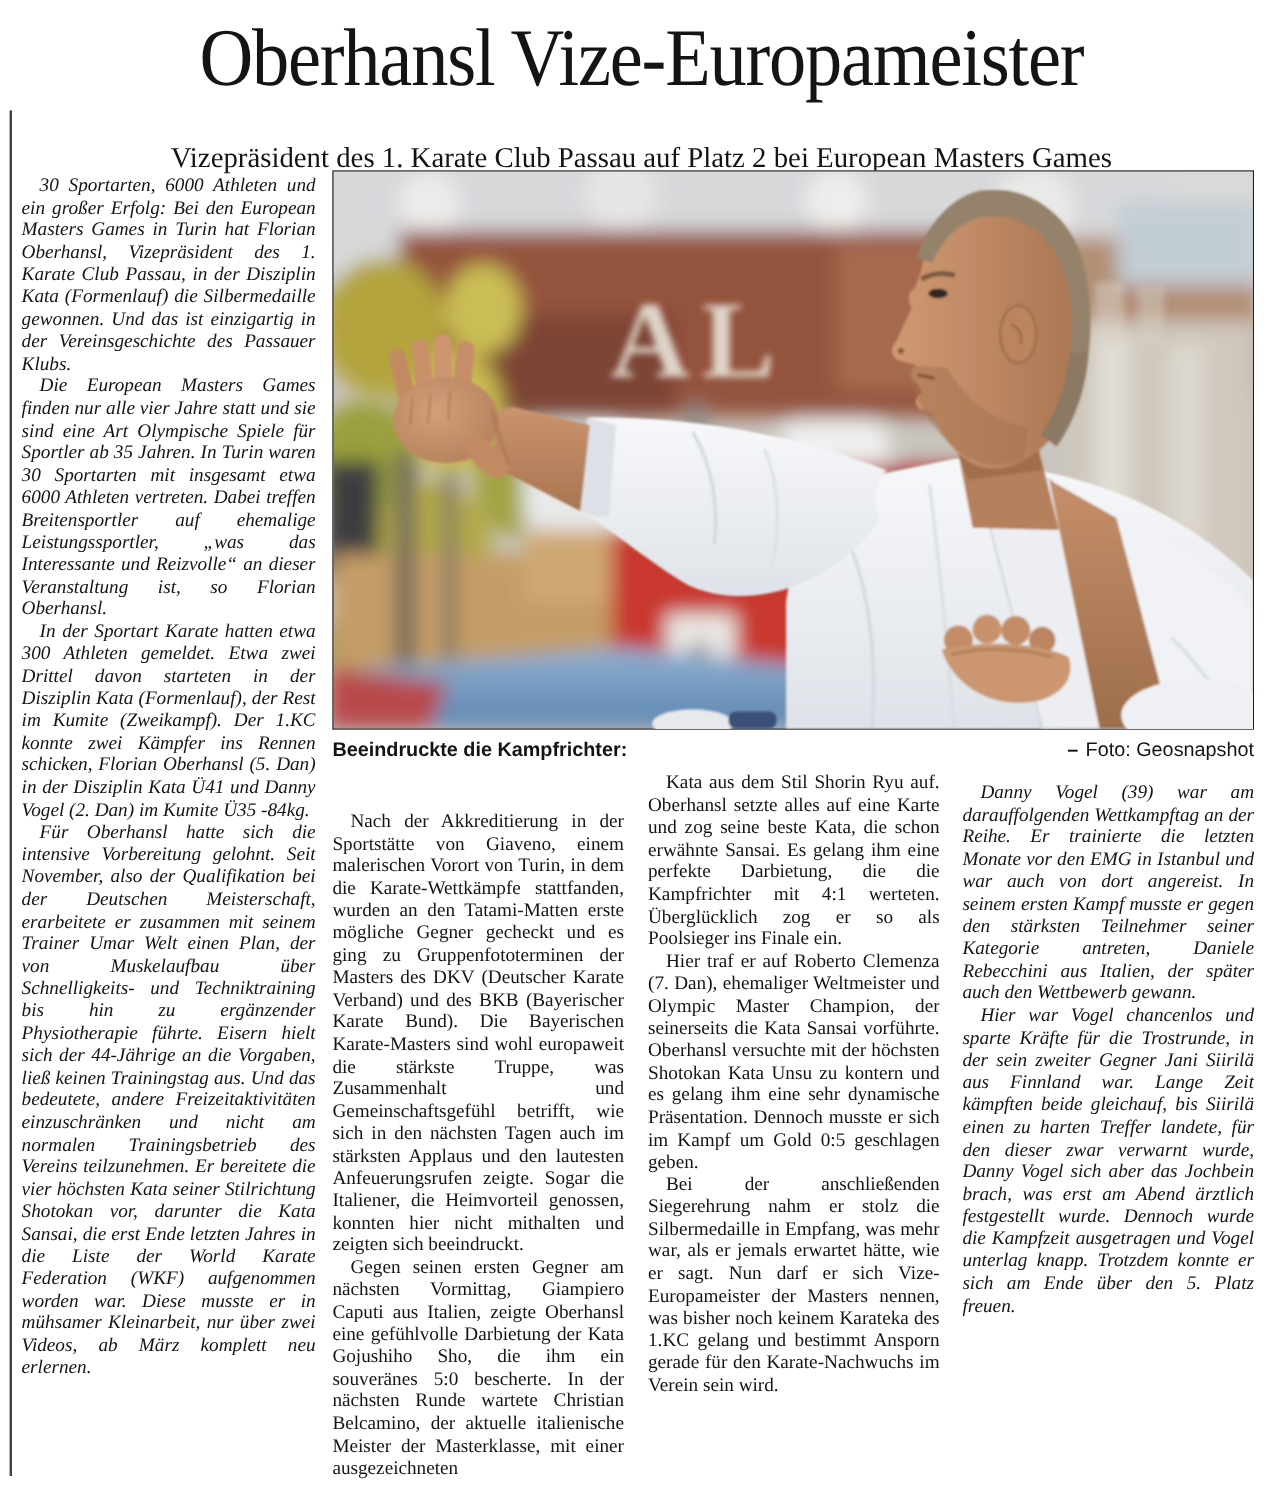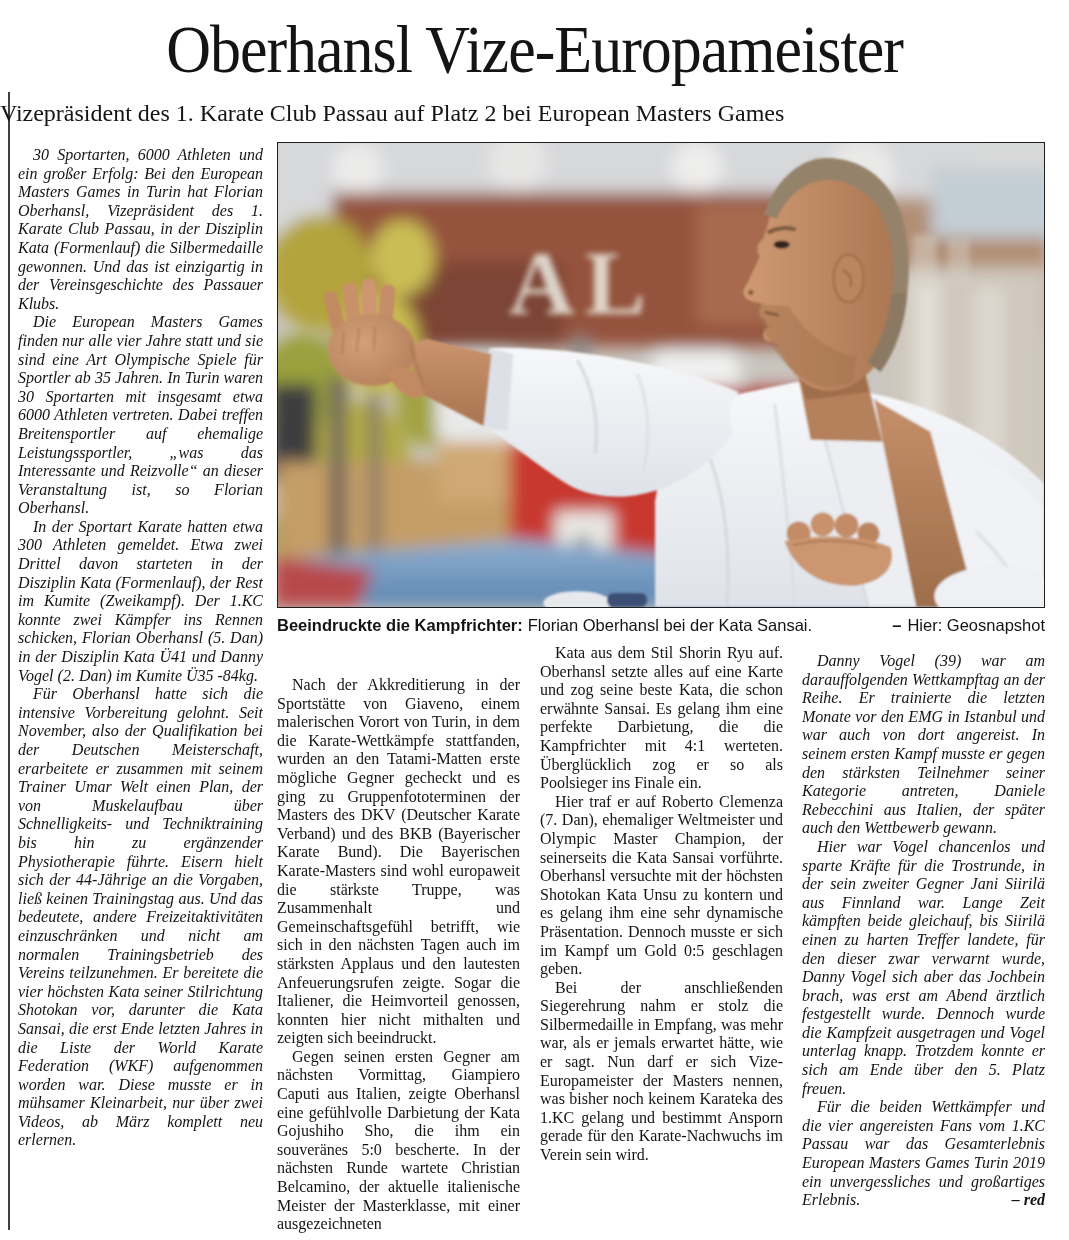--- a/index.html
+++ b/index.html
@@ -17,21 +17,22 @@
   }
   .headline {
     position:absolute; top:14px; left:0; width:100%;
     text-align:center;
     font-size:62px; font-weight:500; line-height:1.05;
     letter-spacing:-1px;
     transform:scaleY(1.10); transform-origin:top center;
     white-space:nowrap;
   }
   .subheadline {
-    position:absolute; top:100px; left:0; width:100%;
+    position:absolute; top:119px; left:0; width:100%;
+    text-align:center;
     font-size:24px; font-weight:400;
     white-space:nowrap;
   }
   .col {
     position:absolute;
     text-align:justify;
     font-size:16px; line-height:18.6px;
     overflow:hidden;
   }
   .col p {
@@ -217,32 +218,30 @@
       <path d="M 516 404 C 540 398 572 398 600 406" stroke="#a3724e" stroke-width="2" fill="none" opacity="0.7"></path>
       <ellipse cx="720" cy="455" rx="62" ry="30" fill="#eef0f3"></ellipse>
       <ellipse cx="300" cy="462" rx="34" ry="12" fill="#e8e9ec"></ellipse>
       <rect x="330" y="452" width="40" height="14" rx="6" fill="#3a4f76"></rect>
     </g>
   </svg>
 </figure>
 
 <div class="caption">
   <span class="cap-lead">Beeindruckte die Kampfrichter:</span>
-  <span class="cap-text">Florian Oberhansl bei der Kata Sansai.</span>
-  <span class="credit"><b class="credit-dash">–</b><span>Hier: Geosnapshot</span></span>
+  <span class="credit"><b class="credit-dash">–</b><span>Foto: Geosnapshot</span></span>
 </div>
 
 <div class="col col2">
     <p>Nach der Akkreditierung in der Sportstätte von Giaveno, einem malerischen Vorort von Turin, in dem die Karate-Wettkämpfe stattfanden, wurden an den Tatami-Matten erste mögliche Gegner gecheckt und es ging zu Gruppenfototerminen der Masters des DKV (Deutscher Karate Verband) und des BKB (Bayerischer Karate Bund). Die Bayerischen Karate-Masters sind wohl europaweit die stärkste Truppe, was Zusammenhalt und Gemeinschaftsgefühl betrifft, wie sich in den nächsten Tagen auch im stärksten Applaus und den lautesten Anfeuerungsrufen zeigte. Sogar die Italiener, die Heimvorteil genossen, konnten hier nicht mithalten und zeigten sich beeindruckt.</p>
     <p>Gegen seinen ersten Gegner am nächsten Vormittag, Giampiero Caputi aus Italien, zeigte Oberhansl eine gefühlvolle Darbietung der Kata Gojushiho Sho, die ihm ein souveränes 5:0 bescherte. In der nächsten Runde wartete Christian Belcamino, der aktuelle italienische Meister der Masterklasse, mit einer ausgezeichneten</p>
   </div>
 <div class="col col3">
     <p>Kata aus dem Stil Shorin Ryu auf. Oberhansl setzte alles auf eine Karte und zog seine beste Kata, die schon erwähnte Sansai. Es gelang ihm eine perfekte Darbietung, die die Kampfrichter mit 4:1 werteten. Überglücklich zog er so als Poolsieger ins Finale ein.</p>
     <p>Hier traf er auf Roberto Clemenza (7. Dan), ehemaliger Weltmeister und Olympic Master Champion, der seinerseits die Kata Sansai vorführte. Oberhansl versuchte mit der höchsten Shotokan Kata Unsu zu kontern und es gelang ihm eine sehr dynamische Präsentation. Dennoch musste er sich im Kampf um Gold 0:5 geschlagen geben.</p>
     <p>Bei der anschließenden Siegerehrung nahm er stolz die Silbermedaille in Empfang, was mehr war, als er jemals erwartet hätte, wie er sagt. Nun darf er sich Vize-Europameister der Masters nennen, was bisher noch keinem Karateka des 1.KC gelang und bestimmt Ansporn gerade für den Karate-Nachwuchs im Verein sein wird.</p>
   </div>
 <div class="col col4">
   <div>
       <p>Danny Vogel (39) war am darauffolgenden Wettkampftag an der Reihe. Er trainierte die letzten Monate vor den EMG in Istanbul und war auch von dort angereist. In seinem ersten Kampf musste er gegen den stärksten Teilnehmer seiner Kategorie antreten, Daniele Rebecchini aus Italien, der später auch den Wettbewerb gewann.</p>
       <p>Hier war Vogel chancenlos und sparte Kräfte für die Trostrunde, in der sein zweiter Gegner Jani Siirilä aus Finnland war. Lange Zeit kämpften beide gleichauf, bis Siirilä einen zu harten Treffer landete, für den dieser zwar verwarnt wurde, Danny Vogel sich aber das Jochbein brach, was erst am Abend ärztlich festgestellt wurde. Dennoch wurde die Kampfzeit ausgetragen und Vogel unterlag knapp. Trotzdem konnte er sich am Ende über den 5. Platz freuen.</p>
     </div>
-  <p><span>Für die beiden Wettkämpfer und die vier angereisten Fans vom 1.KC Passau war das Gesamterlebnis European Masters Games Turin 2019 ein unvergessliches und großartiges Erlebnis.</span><span class="sig">– red</span></p>
 </div>
 
 </body></html>

